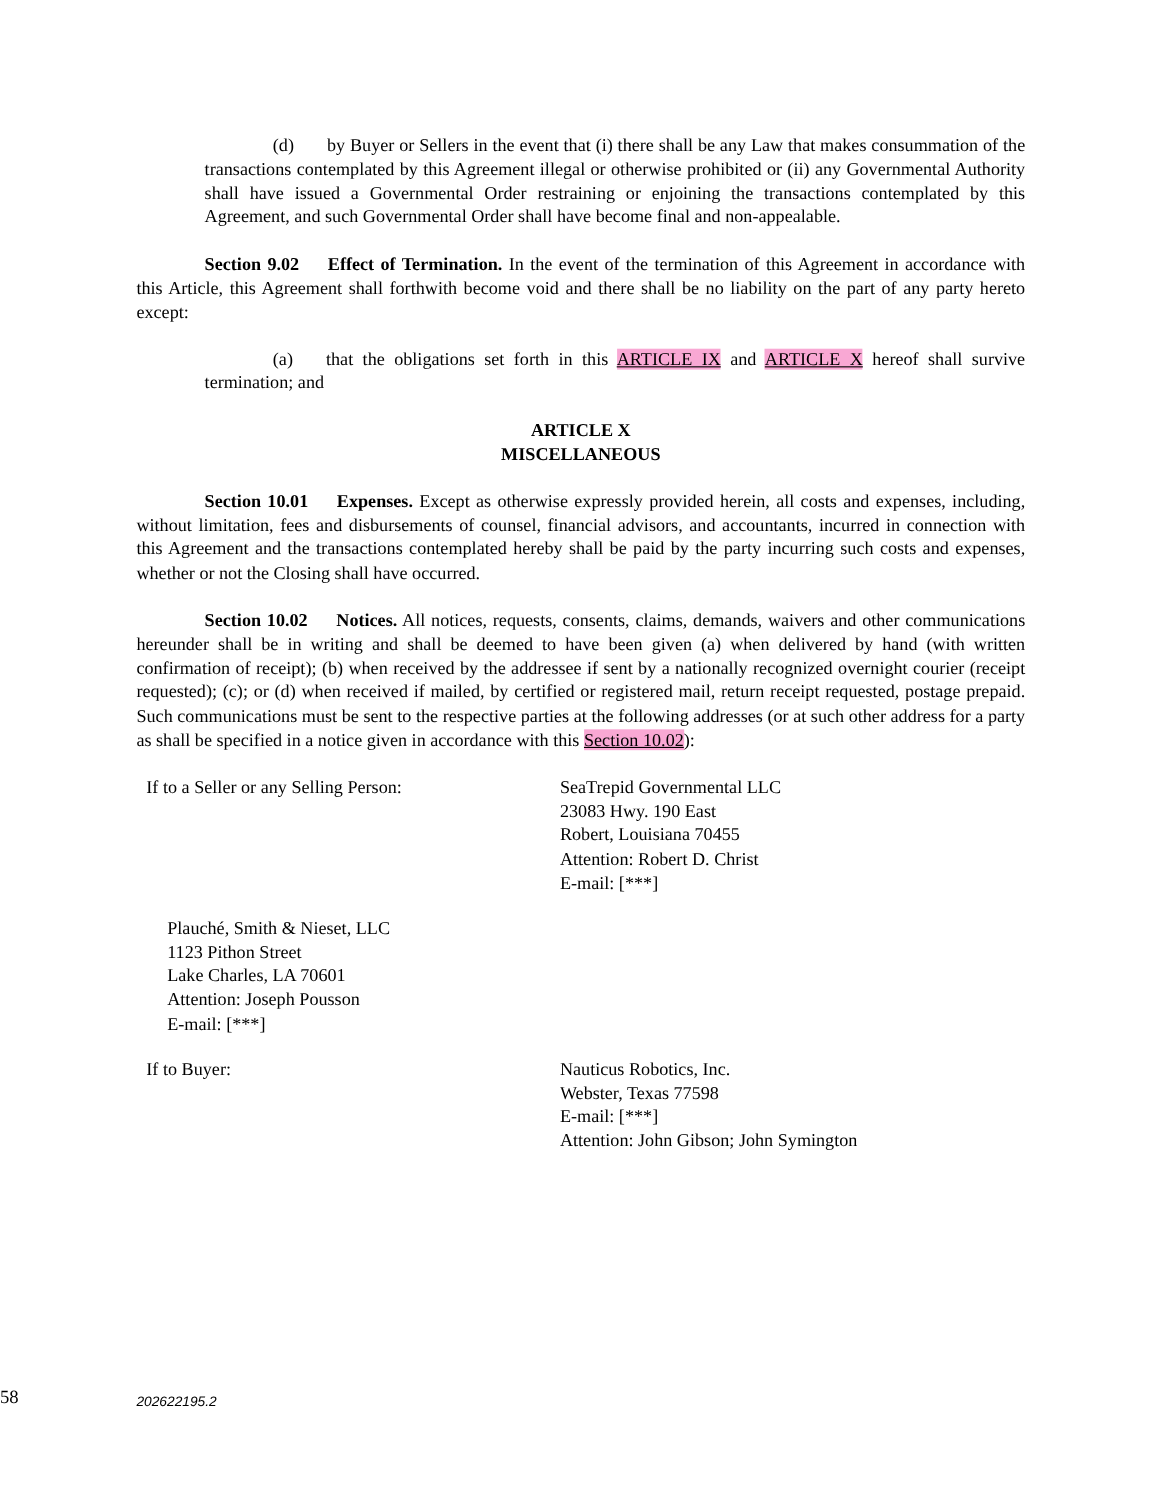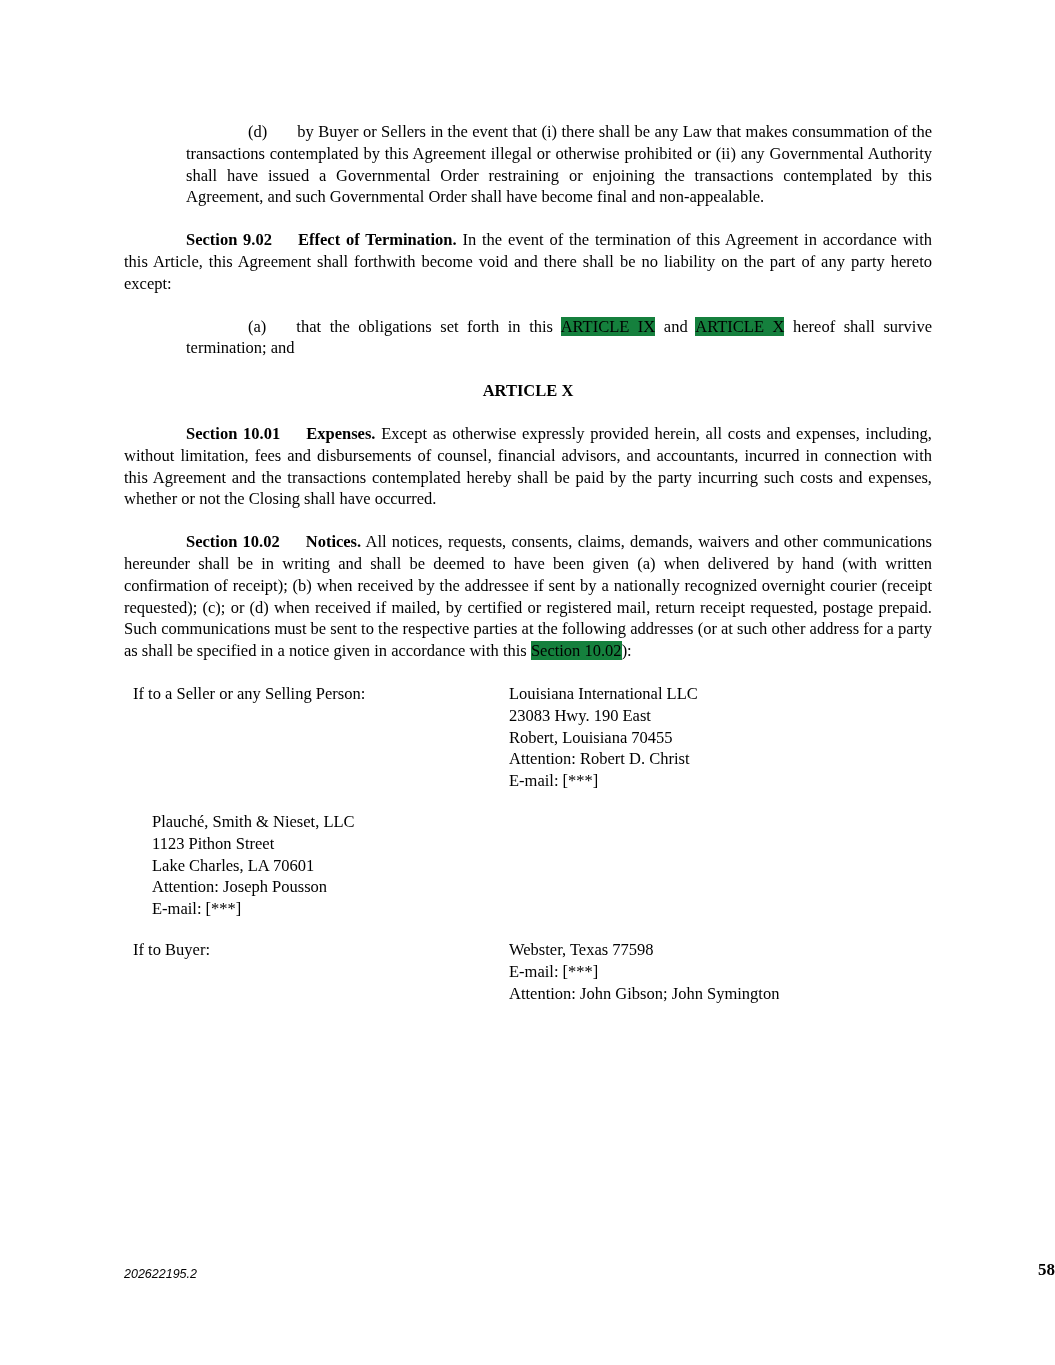--- a/index.html
+++ b/index.html
@@ -23,21 +23,22 @@
   .para {
     margin: 0 0 21px 0;
     text-align: justify;
   }
   .para.sub { margin-left: 62px; }
   .findent { text-indent: 62px; }
   .tab { display: inline-block; width: 30px; }
   .tab-sm { display: inline-block; width: 26px; }
   .b { font-weight: bold; }
   .xref {
-    background: #15803d;
+    background: #f9a8d4;
+    text-decoration: underline;
     cursor: pointer;
   }
   .article-heading {
     text-align: center;
     font-weight: bold;
     margin: 0 0 21px 0;
   }
   .notices { margin-left: 9px; }
   .notice-row {
     display: flex;
@@ -56,23 +57,22 @@
     top: 1264px;
     font-family: "Liberation Sans", sans-serif;
     font-size: 12.5px;
     font-style: italic;
   }
   .footer-pageno {
     position: absolute;
     left: 0;
     top: 1259px;
     width: 1055px;
-    text-align: right;
+    text-align: left;
     font-size: 17px;
-    font-weight: bold;
   }
 </style>
 </head>
 <body>
 
 <div class="page">
   <div class="content">
 
     <p class="para sub findent">
       <span>(d)</span><span class="tab"></span><span>by Buyer or Sellers in the event that (i) there shall be any Law that makes consummation of the transactions contemplated by this Agreement illegal or otherwise prohibited or (ii) any Governmental Authority shall have issued a Governmental Order restraining or enjoining the transactions contemplated by this Agreement, and such Governmental Order shall have become final and non-appealable.</span>
@@ -83,58 +83,60 @@
       <span>In the event of the termination of this Agreement in accordance with this Article, this Agreement shall forthwith become void and there shall be no liability on the part of any party hereto except:</span>
     </p>
 
     <p class="para sub findent">
       <span>(a)</span><span class="tab"></span><span>that the obligations set forth in this </span><span class="xref">ARTICLE IX</span><span> and </span><span class="xref">ARTICLE X</span><span> hereof shall survive termination; and</span>
     </p>
 
 
     <div class="article-heading">
       <div>ARTICLE X</div>
+      <div>MISCELLANEOUS</div>
     </div>
 
     <p class="para findent">
       <span class="b">Section 10.01</span><span class="tab-sm"></span><span class="b">Expenses.</span>
       <span>Except as otherwise expressly provided herein, all costs and expenses, including, without limitation, fees and disbursements of counsel, financial advisors, and accountants, incurred in connection with this Agreement and the transactions contemplated hereby shall be paid by the party incurring such costs and expenses, whether or not the Closing shall have occurred.</span>
     </p>
 
     <p class="para findent">
       <span class="b">Section 10.02</span><span class="tab-sm"></span><span class="b">Notices.</span>
       <span>All notices, requests, consents, claims, demands, waivers and other communications hereunder shall be in writing and shall be deemed to have been given (a) when delivered by hand (with written confirmation of receipt); (b) when received by the addressee if sent by a nationally recognized overnight courier (receipt requested); (c); or (d) when received if mailed, by certified or registered mail, return receipt requested, postage prepaid. Such communications must be sent to the respective parties at the following addresses (or at such other address for a party as shall be specified in a notice given in accordance with this </span><span class="xref">Section 10.02</span><span>):</span>
     </p>
 
     <div class="notices">
 
       <div class="notice-row">
         <div class="notice-label">If to a Seller or any Selling Person:</div>
         <div class="notice-address">
-          <div>Louisiana International LLC</div>
+          <div>SeaTrepid Governmental LLC</div>
           <div>23083 Hwy. 190 East</div>
           <div>Robert, Louisiana 70455</div>
           <div>Attention: Robert D. Christ</div>
           <div>E-mail: [***]</div>
         </div>
       </div>
 
       <div class="notice-row">
         <div class="notice-address">
           <div>Plauché, Smith &amp; Nieset, LLC</div>
           <div>1123 Pithon Street</div>
           <div>Lake Charles, LA 70601</div>
           <div>Attention: Joseph Pousson</div>
           <div>E-mail: [***]</div>
         </div>
       </div>
 
       <div class="notice-row">
         <div class="notice-label">If to Buyer:</div>
         <div class="notice-address">
+          <div>Nauticus Robotics, Inc.</div>
           <div>Webster, Texas 77598</div>
           <div>E-mail: [***]</div>
           <div>Attention: John Gibson; John Symington</div>
         </div>
       </div>
 
     </div>
   </div>
 
   <div class="footer-docid">202622195.2</div>

